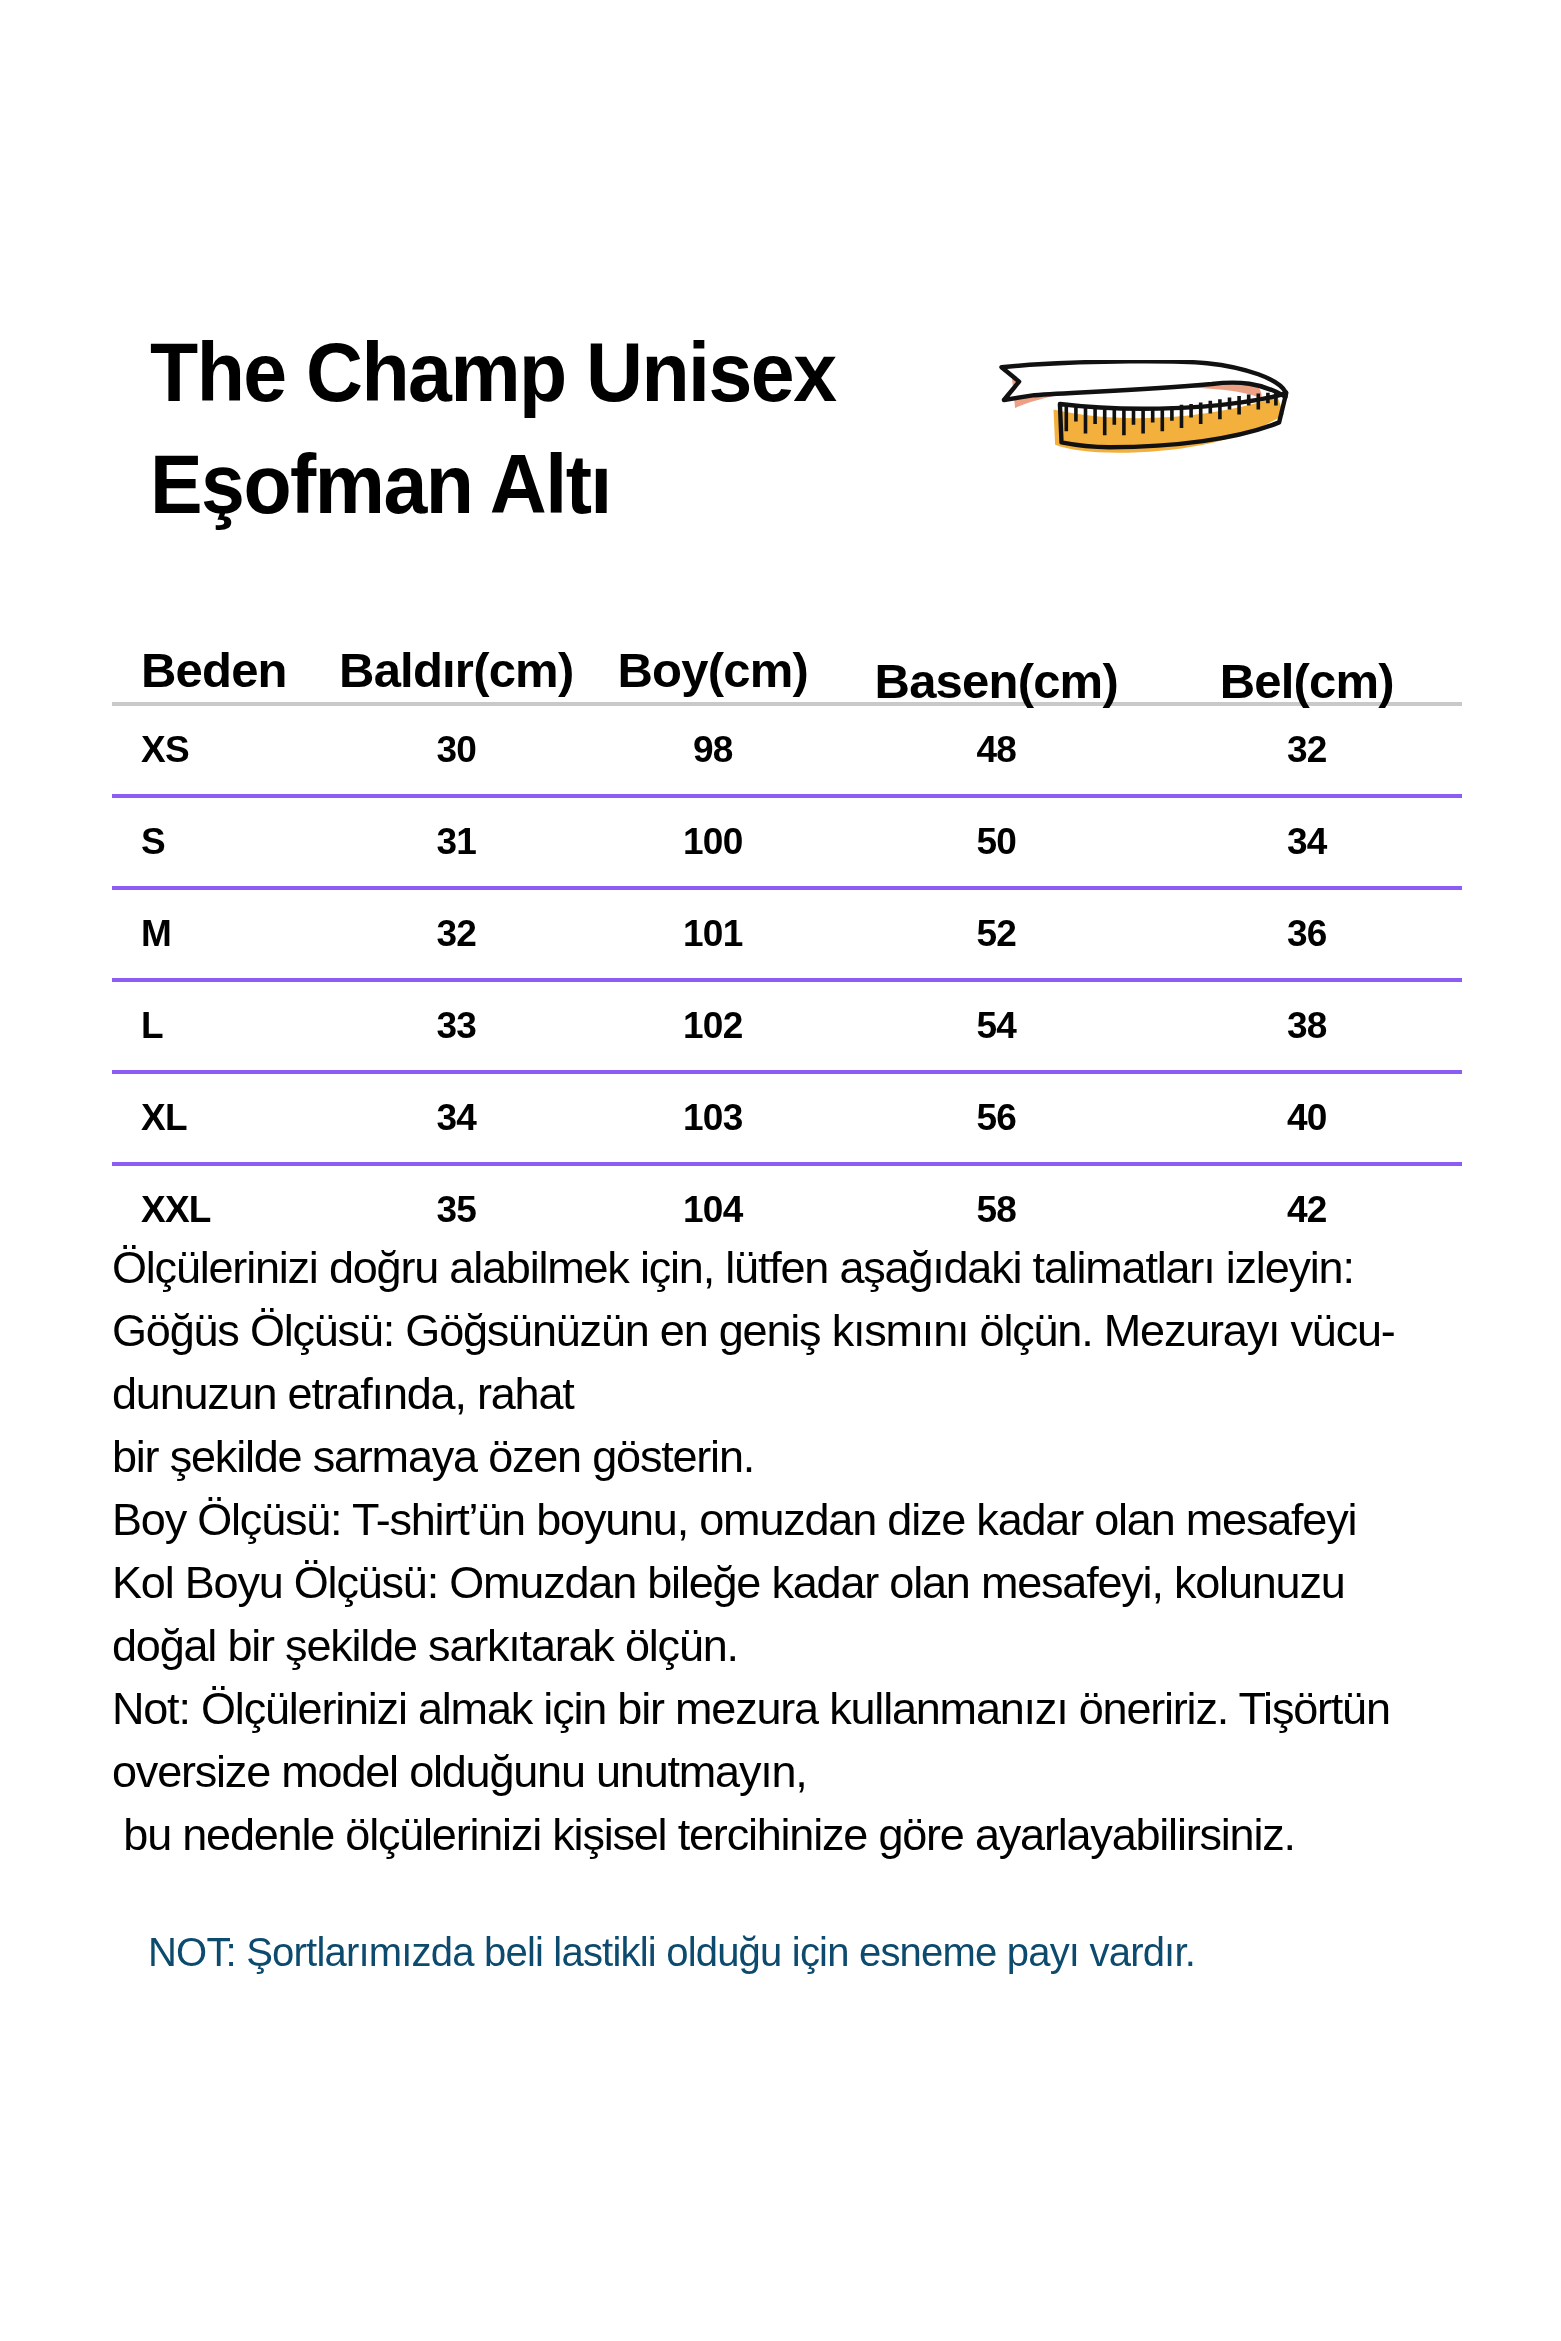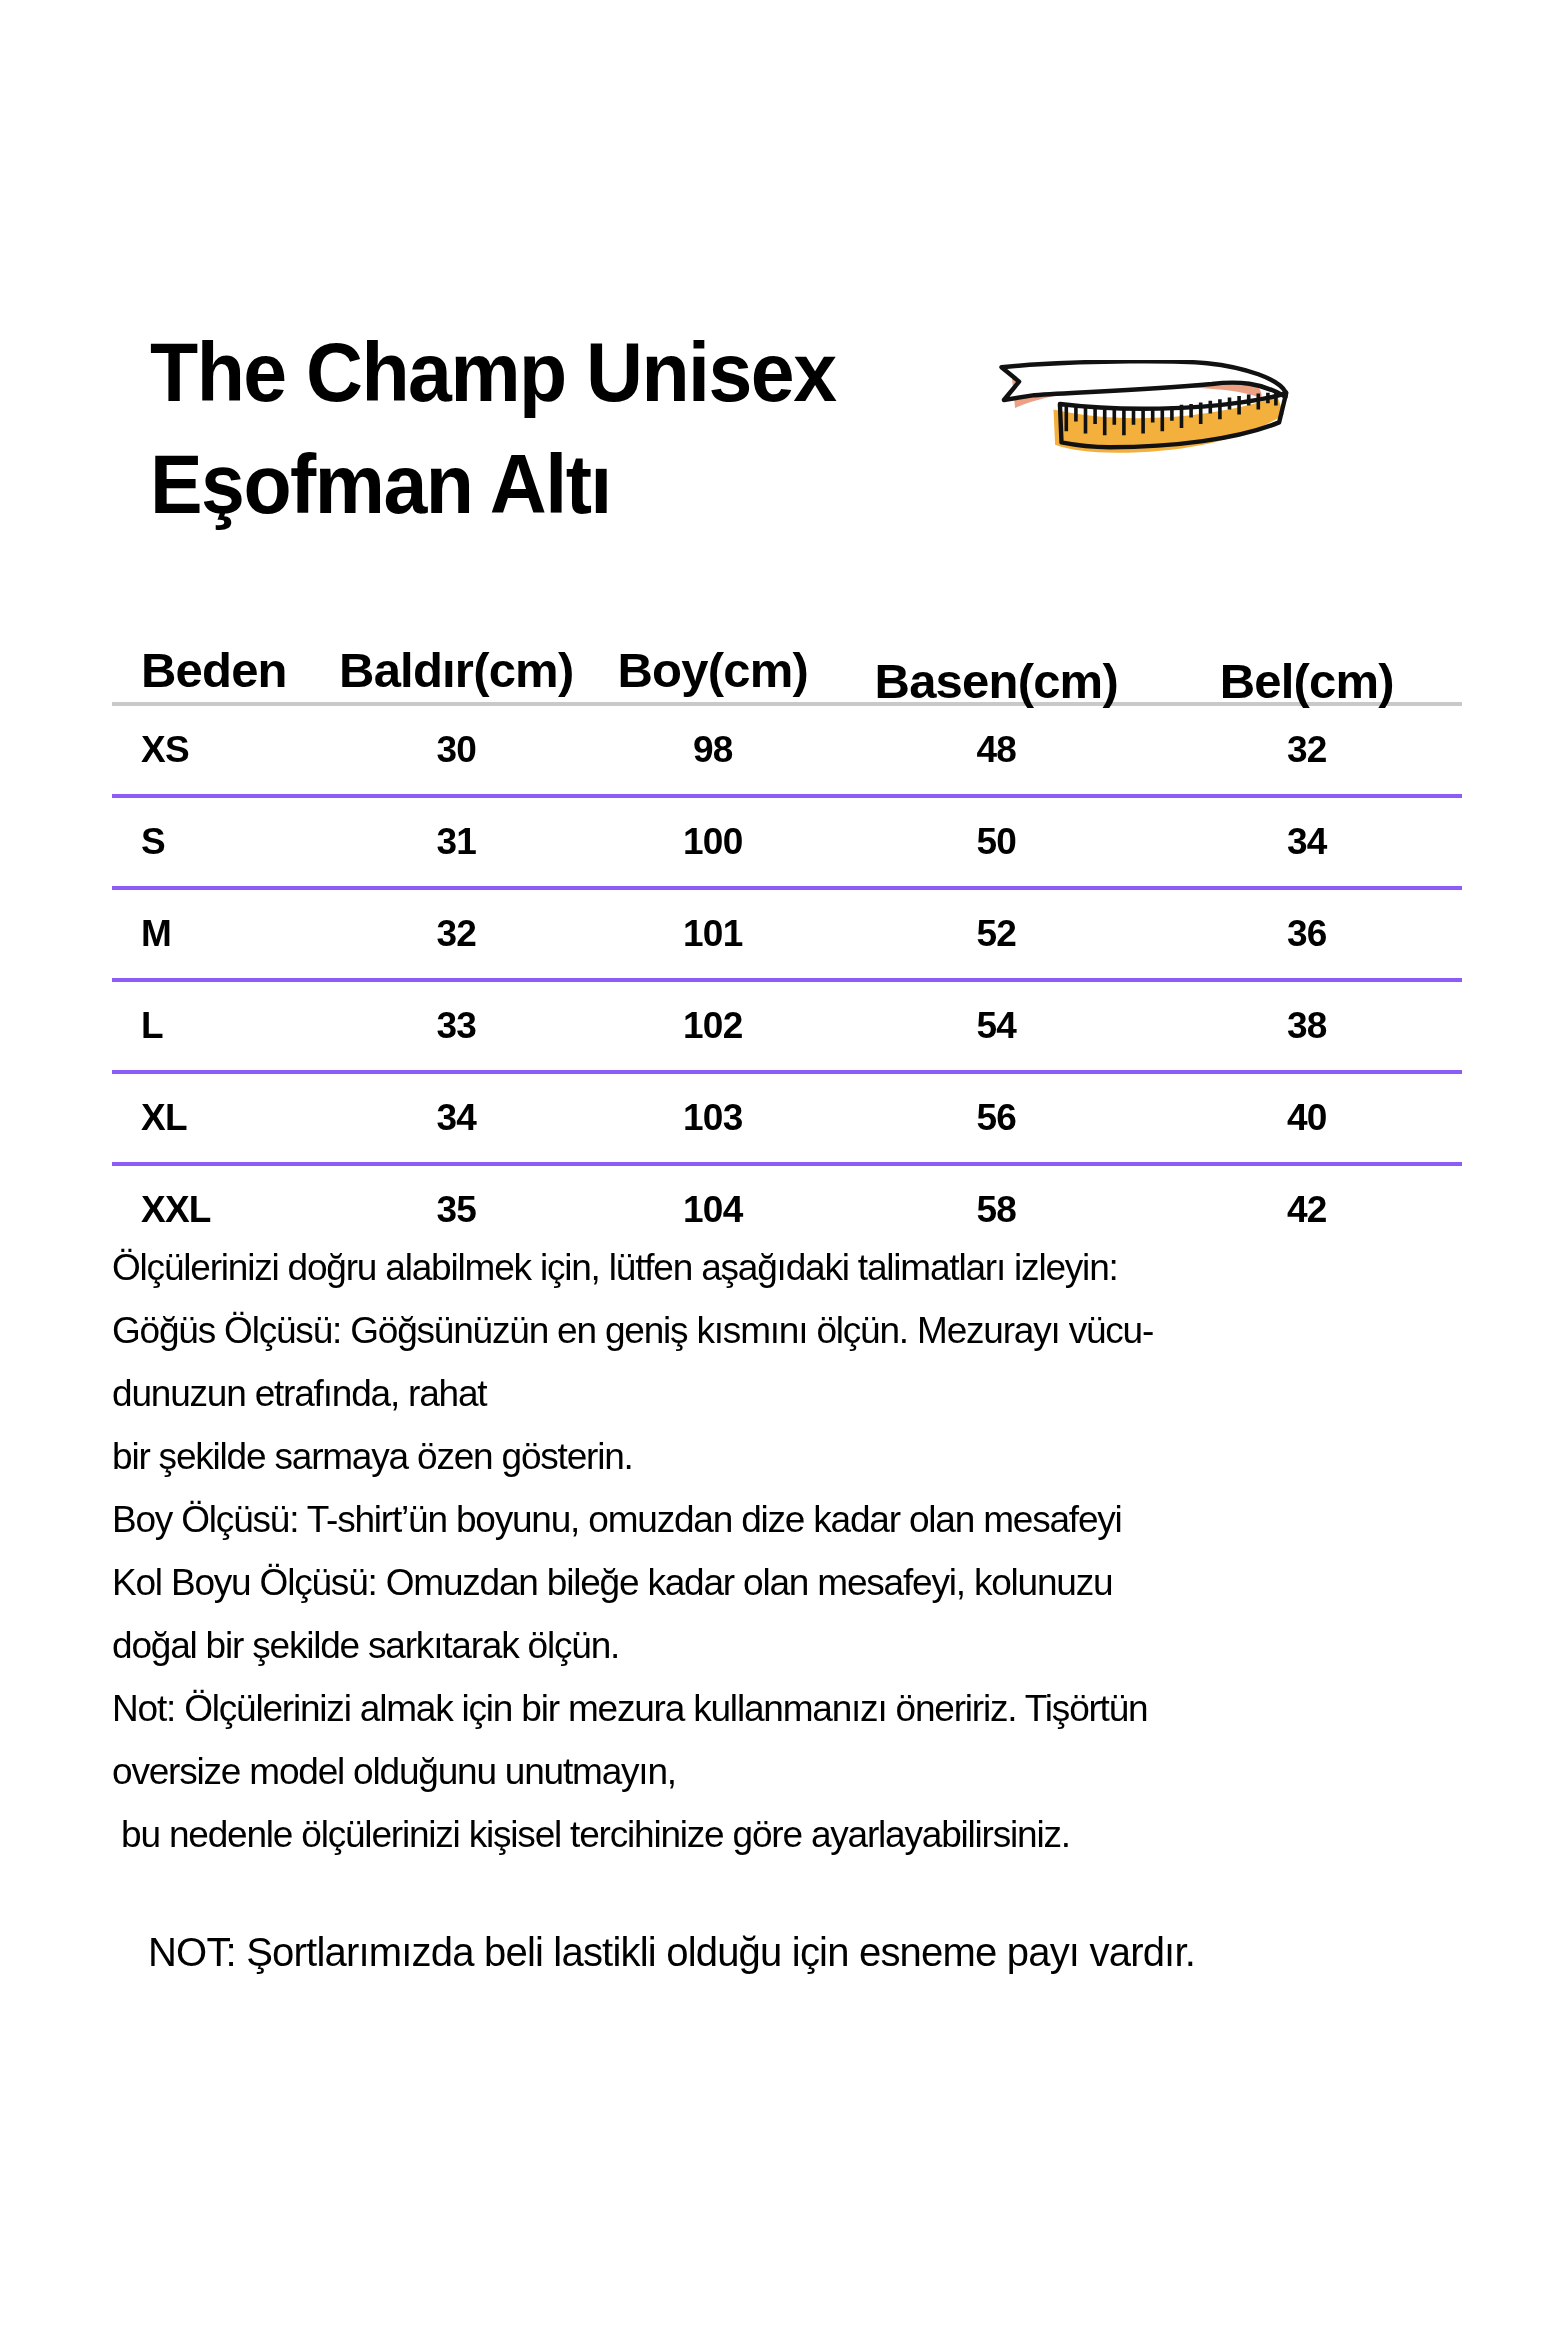--- a/index.html
+++ b/index.html
@@ -40,21 +40,21 @@
     height:88px;font-size:37px;font-weight:700;letter-spacing:-0.8px;
     text-align:center;vertical-align:middle;padding:0;
     border-bottom:4px solid #8b5cf6;
   }
   .size-table td:first-child{text-align:left;padding-left:29px;}
   .size-table tr:last-child td{border-bottom:none;}
 
   
   .instructions{
     position:absolute;left:112px;top:1236px;width:1412px;
-    font-size:37px;line-height:63px;letter-spacing:-1.2px;
+    font-size:45px;line-height:63px;letter-spacing:-1.2px;
   }
   .instructions div{white-space:pre;}
 
   
   .stretch-note{
     position:absolute;left:148px;top:1930px;
     font-size:40px;letter-spacing:-0.8px;
     white-space:nowrap;
   }
 </style>
@@ -148,14 +148,14 @@
     <div>dunuzun etrafında, rahat</div>
     <div>bir şekilde sarmaya özen gösterin.</div>
     <div>Boy Ölçüsü: T-shirt’ün boyunu, omuzdan dize kadar olan mesafeyi</div>
     <div>Kol Boyu Ölçüsü: Omuzdan bileğe kadar olan mesafeyi, kolunuzu</div>
     <div>doğal bir şekilde sarkıtarak ölçün.</div>
     <div>Not: Ölçülerinizi almak için bir mezura kullanmanızı öneririz. Tişörtün</div>
     <div>oversize model olduğunu unutmayın,</div>
     <div> bu nedenle ölçülerinizi kişisel tercihinize göre ayarlayabilirsiniz.</div>
   </div>
 
-<div class="stretch-note" style="color: #000000;">NOT: Şortlarımızda beli lastikli olduğu için esneme payı vardır.</div>
+<div class="stretch-note" style="color: #0c4a6e;">NOT: Şortlarımızda beli lastikli olduğu için esneme payı vardır.</div>
 
 
 </body></html>

